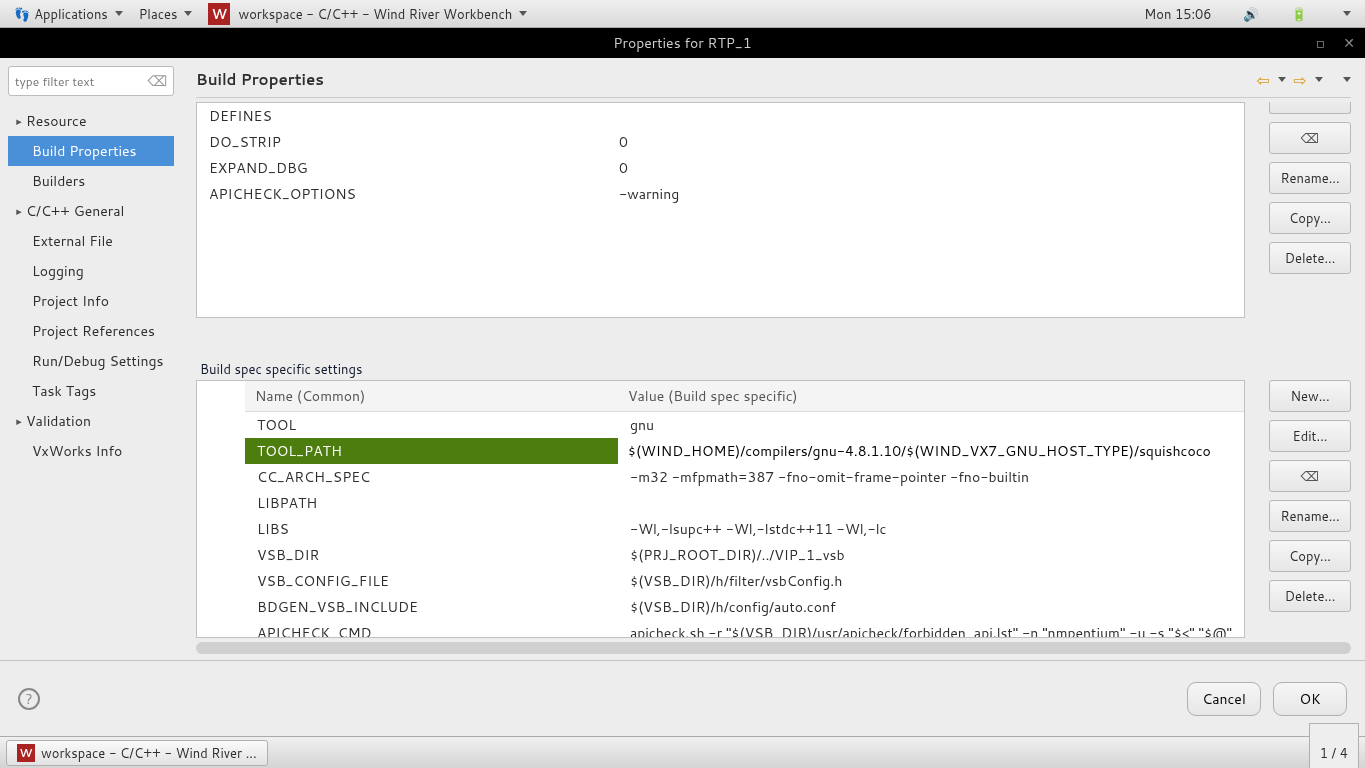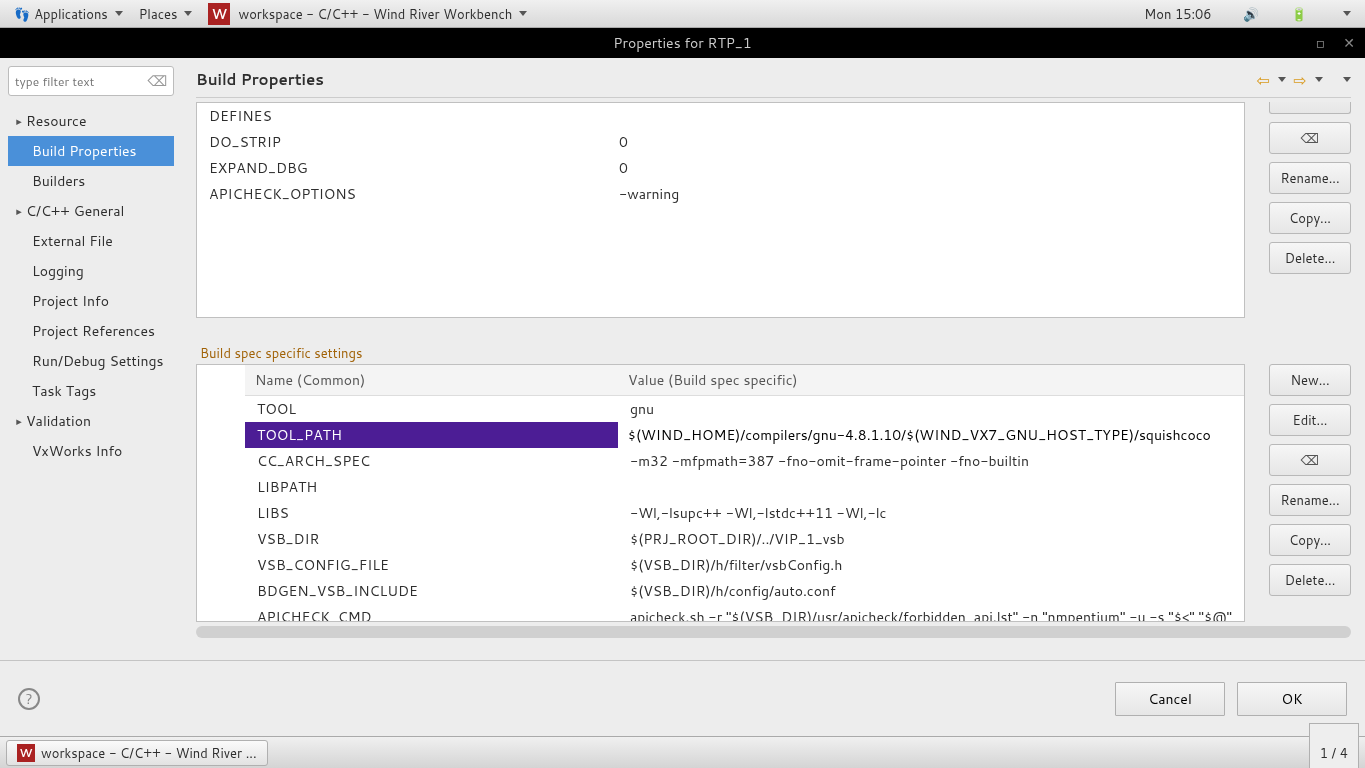--- a/index.html
+++ b/index.html
@@ -43,33 +43,33 @@
 .table-wrap.short { height: 216px; overflow-y: auto; }
 .table-wrap.tall { height: 258px; overflow: hidden; position: relative; padding-left: 48px; }
 .btn-col { width: 82px; display: flex; flex-direction: column; gap: 8px; }
 .btn { height: 32px; background: linear-gradient(#f6f6f6,#e6e6e6); border: 1px solid #b8b8b8; border-radius: 3px; font-size: 13px; cursor: pointer; display: flex; align-items: center; justify-content: center; }
 .btn.icon-only { font-style: italic; color: #555; }
 
 table { width: 100%; border-collapse: collapse; font-size: 14px; }
 th { text-align: left; font-weight: 400; color: #555; padding: 5px 10px; background: #f4f4f4; border-bottom: 1px solid #ddd; }
 td { padding: 3px 12px; white-space: nowrap; }
 td.name-col { width: 410px; }
-tr.sel td { background: #4c1d95; color: #fff; }
+tr.sel td { background: #4d7c0f; color: #fff; }
 tr.sel td.edit-cell { background: #fff; color: #000; padding: 2px 6px; }
 .edit-cell input { width: 100%; border: none; outline: none; font-size: 14px; background: transparent; }
 
-.group-label { font-size: 13px; color: #a16207; margin: 14px 0 2px 4px; }
+.group-label { font-size: 13px; color: #0f172a; margin: 30px 0 2px 4px; }
 
 .bottom-scroll { height: 12px; background: #d0d0d0; border-radius: 6px; margin: 4px 0 0 0; }
 
 
 .footer { height: 76px; border-top: 1px solid #c4c4c4; display: flex; align-items: center; padding: 0 18px; background: #ededed; }
 .help-icon { width: 22px; height: 22px; border: 2px solid #888; border-radius: 50%; display: flex; align-items: center; justify-content: center; color: #888; font-size: 14px; cursor: pointer; }
 .footer .spacer { flex: 1; }
-.footer .btn-wide { width: 110px; height: 34px; margin-left: 12px; background: linear-gradient(#f6f6f6,#e6e6e6); border: 1px solid #b0b0b0; border-radius: 1px; font-size: 14px; cursor: pointer; }
+.footer .btn-wide { width: 74px; height: 34px; margin-left: 12px; background: linear-gradient(#f6f6f6,#e6e6e6); border: 1px solid #b0b0b0; border-radius: 9px; font-size: 14px; cursor: pointer; }
 
 
 .taskbar { height: 32px; background: linear-gradient(#f0f0f0,#d4d4d4); border-top: 1px solid #aaa; display: flex; align-items: center; padding: 0 6px; font-size: 13px; }
 .task-btn { display: flex; align-items: center; gap: 6px; padding: 3px 10px; background: linear-gradient(#fafafa,#e2e2e2); border: 1px solid #b0b0b0; border-radius: 3px; cursor: pointer; }
 .task-btn .wb-icon2 { width: 18px; height: 18px; background: #a22; color: #fff; display: inline-flex; align-items: center; justify-content: center; font-size: 11px; font-weight: bold; }
 .taskbar .pager { margin-left: auto; padding: 20px 10px; border: 1px solid #b0b0b0; background: #eee; }
 </style>
 </head>
 <body>
 

